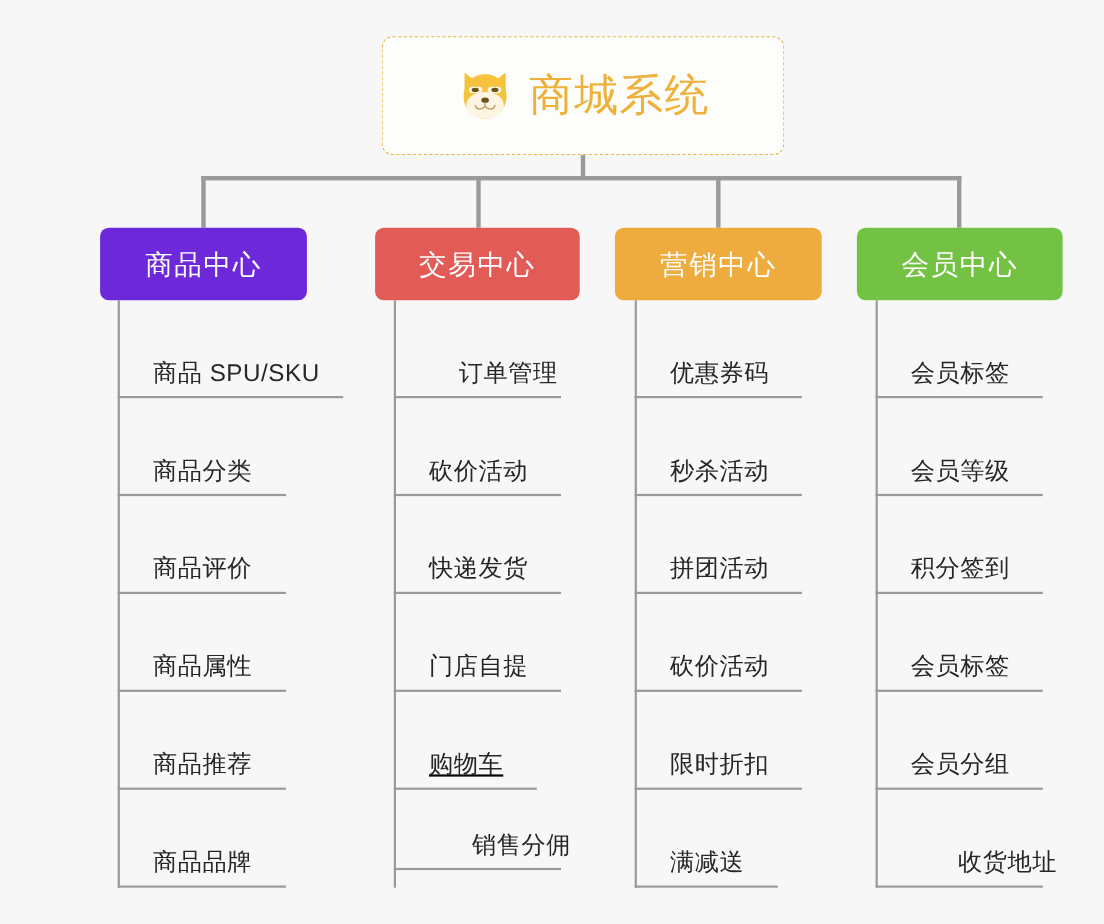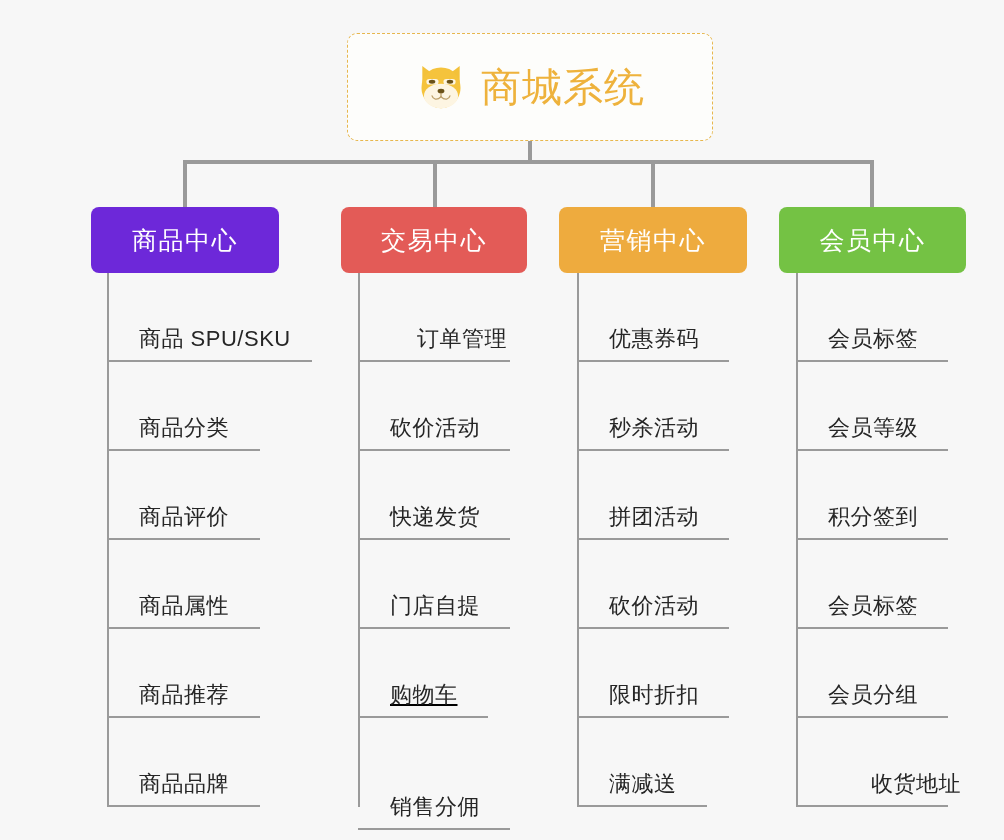--- a/index.html
+++ b/index.html
@@ -185,21 +185,21 @@
         </div>
         <div class="leaf-item" style="top: 178px; width: 152px;">
           <span class="leaf-label">快递发货</span>
         </div>
         <div class="leaf-item" style="top: 267px; width: 152px;">
           <span class="leaf-label">门店自提</span>
         </div>
         <div class="leaf-item" style="top: 356px; width: 130px; text-decoration: underline;">
           <span class="leaf-label">购物车</span>
         </div>
-        <div class="leaf-item" style="top: 468px; width: 152px;">
+        <div class="leaf-item" style="top: 429px; width: 152px; padding-left: 39px;">
           <span class="leaf-label">销售分佣</span>
         </div>
       </div>
       <div class="cat-box" style="left: 525px; width: 188px; background: rgb(238, 171, 62);">
         <span>营销中心</span>
       </div>
       <div class="leaf-col" style="left: 543px;">
         <div class="leaf-spine" style="height: 534px;"></div>
         <div class="leaf-item" style="top: 0px; width: 152px;">
           <span class="leaf-label">优惠券码</span>

